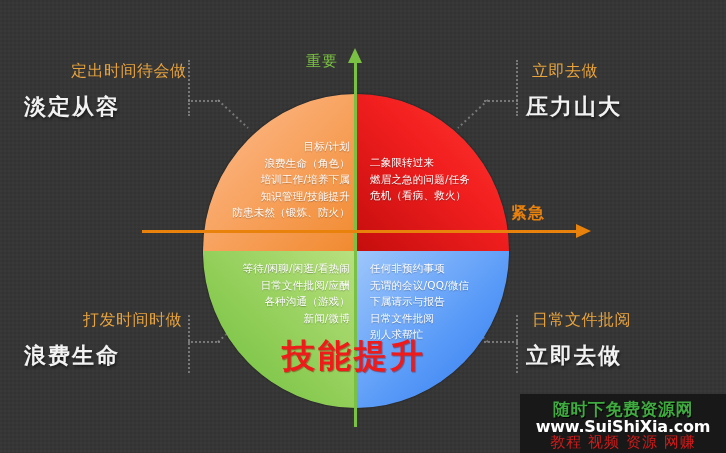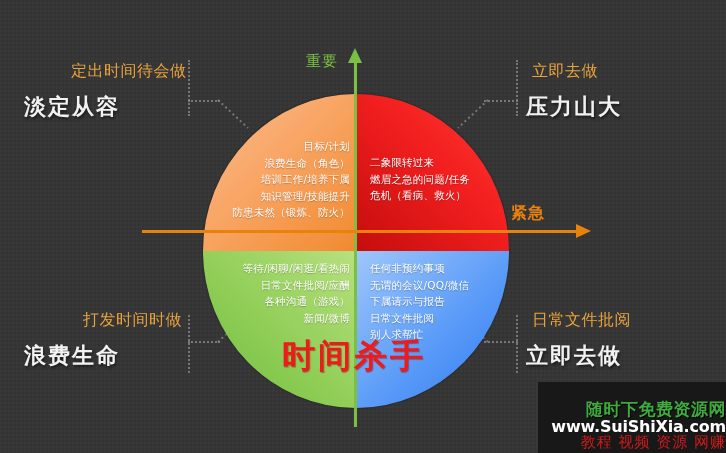--- a/index.html
+++ b/index.html
@@ -166,24 +166,24 @@
     letter-spacing: 3px;
     white-space: nowrap;
     text-shadow: 1px 1px 1px rgba(120,0,0,.45);
   }
 
   
   #watermark {
     position: absolute;
     right: 0;
     bottom: 0;
-    width: 188px;
-    padding: 19px 0 2px 0;
+    width: 206px;
+    padding: 7px 0 2px 0;
     background: #181818;
-    text-align: right;
+    text-align: center;
     line-height: 1.04;
   }
   #wm-line1 {
     font-size: 17px; font-weight: bold; color: #3faa3f;
     letter-spacing: .5px; text-shadow: 1px 1px 0 #000;
   }
   #wm-line2 {
     font-size: 16px; font-weight: bold; color: #ffffff;
     letter-spacing: -.2px;
   }
@@ -282,21 +282,21 @@
   <div class="callout" id="callout-bl">
     <div class="sub">打发时间时做</div>
     <div class="big">浪费生命</div>
   </div>
 
   <div class="callout right" id="callout-br">
     <div class="sub">日常文件批阅</div>
     <div class="big">立即去做</div>
   </div>
 
-  <div id="time-killer">时间杀手</div>
+  <div id="time-killer">技能提升</div>
 
   <div id="watermark">
     <div id="wm-line1">随时下免费资源网</div>
     <div id="wm-line2">www.SuiShiXia.com</div>
     <div id="wm-line3">教程 视频 资源 网赚</div>
   </div>
 
 </div>
 
 </body></html>

